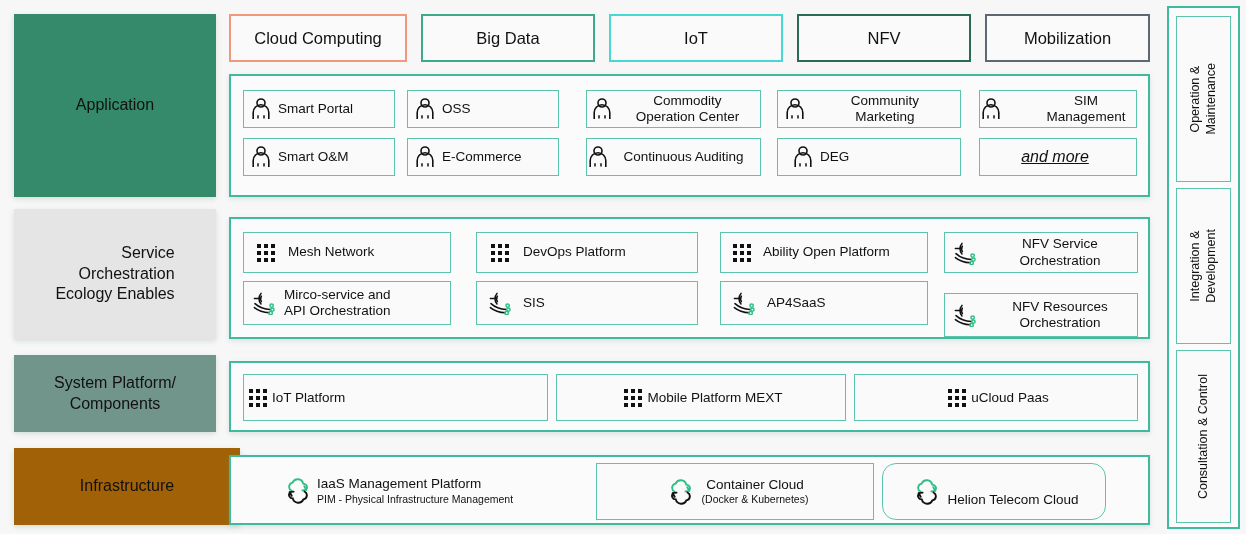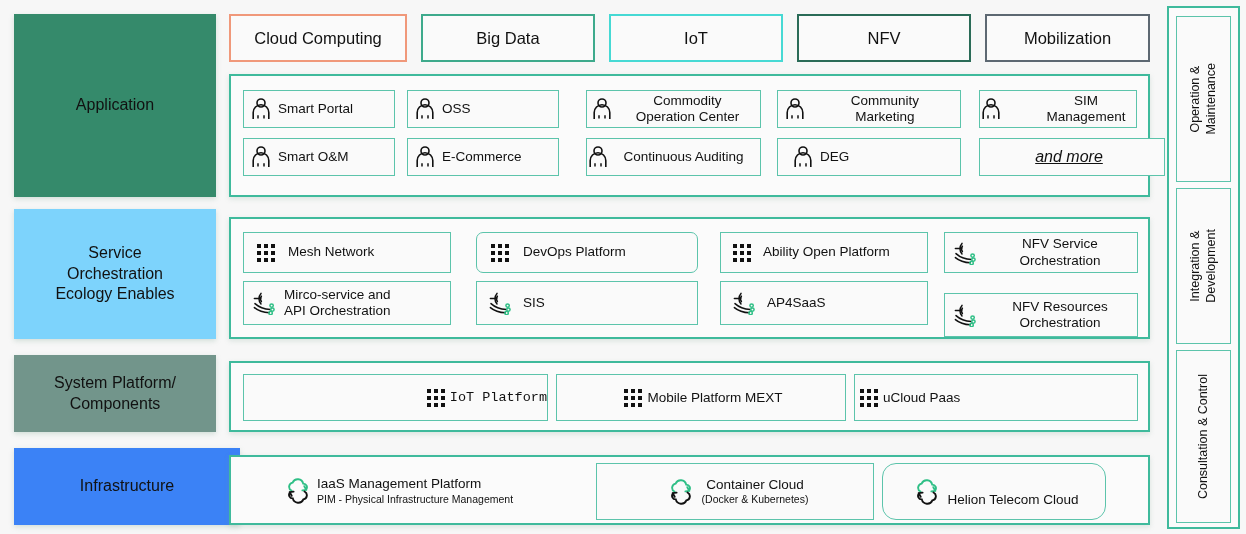--- a/index.html
+++ b/index.html
@@ -23,23 +23,23 @@
   .stage {
     position: absolute;
     display: flex; align-items: center; justify-content: center;
     text-align: center;
     color: #111;
     font-size: 16px;
     line-height: 1.28;
     box-shadow: 0 2px 5px rgba(120,160,140,0.28);
   }
   .stage-app   { left: 14px;  top: 14px;  width: 202px; height: 183px; background: #358a6b; }
-  .stage-svc   { left: 14px;  top: 209px; width: 202px; height: 130px; background: #7dd3fc; }
+  .stage-svc   { left: 14px;  top: 209px; width: 202px; height: 130px; background: #e5e5e5; text-align: right; }
   .stage-sys   { left: 14px;  top: 355px; width: 202px; height: 77px;  background: #72958b; }
-  .stage-infra { left: 14px;  top: 448px; width: 226px; height: 77px;  background: #3b82f6; }
+  .stage-infra { left: 14px;  top: 448px; width: 226px; height: 77px;  background: #a16207; }
 
   
   .pillar {
     position: absolute;
     left: 1167px; top: 6px; width: 73px; height: 523px;
     border: 2px solid #3fba9c;
     background: #fbfbfb;
   }
   .pillar-cell {
     position: absolute;
@@ -256,21 +256,21 @@
       <span class="card-ico" style="width:34px">
         <svg width="20" height="22" viewBox="0 0 20 22">
             <circle cx="10" cy="5" r="4" fill="none" stroke="#111" stroke-width="1.6"></circle>
             <path d="M2.2 21 V14.5 A7.8 7.8 0 0 1 17.8 14.5 V21" fill="none" stroke="#111" stroke-width="1.6"></path>
             <path d="M7 17.2 V20.4 M13 17.2 V20.4" stroke="#111" stroke-width="1.5"></path>
           </svg>
       </span>
       <span class="card-txt left">DEG</span>
     </div>
 
-    <div class="card" style="left:748px; top:62px; width:186px; height:38px;">
+    <div class="card" style="left:748px; top:62px; width:158px; height:38px;">
       <span class="card-txt andmore">and more</span>
     </div>
   </div>
 
   <div class="panel panel-svc">
 
     <div class="card" style="left:12px;  top:13px; width:208px; height:41px;">
       <span class="card-ico" style="width:44px">
         <svg width="20" height="20" viewBox="0 0 20 20">
             <g fill="#111">
@@ -282,21 +282,21 @@
               <rect x="15" y="8" width="4" height="4"></rect>
               <rect x="1" y="15" width="4" height="4"></rect>
               <rect x="8" y="15" width="4" height="4"></rect>
               <rect x="15" y="15" width="4" height="4"></rect>
             </g>
           </svg>
       </span>
       <span class="card-txt left">Mesh Network</span>
     </div>
 
-    <div class="card" style="left:245px; top:13px; width:222px; height:41px;border-radius:7px;">
+    <div class="card" style="left:245px; top:13px; width:222px; height:41px;">
       <span class="card-ico" style="width:46px">
         <svg width="20" height="20" viewBox="0 0 20 20">
             <g fill="#111">
               <rect x="1" y="1" width="4" height="4"></rect>
               <rect x="8" y="1" width="4" height="4"></rect>
               <rect x="15" y="1" width="4" height="4"></rect>
               <rect x="1" y="8" width="4" height="4"></rect>
               <rect x="8" y="8" width="4" height="4"></rect>
               <rect x="15" y="8" width="4" height="4"></rect>
               <rect x="1" y="15" width="4" height="4"></rect>
@@ -426,21 +426,21 @@
             </g>
           </svg>
       </span>
       <span class="card-txt tight">NFV Resources
 Orchestration</span>
     </div>
   </div>
 
   <div class="panel panel-sys">
 
-    <div class="card" style="left:12px;  top:11px; width:305px; height:47px; justify-content:flex-end;font-family:Liberation Mono, monospace;">
+    <div class="card" style="left:12px;  top:11px; width:305px; height:47px; justify-content:flex-start;">
       <span class="card-ico" style="width:28px">
         <svg width="20" height="20" viewBox="0 0 20 20">
             <g fill="#111">
               <rect x="1" y="1" width="4" height="4"></rect>
               <rect x="8" y="1" width="4" height="4"></rect>
               <rect x="15" y="1" width="4" height="4"></rect>
               <rect x="1" y="8" width="4" height="4"></rect>
               <rect x="8" y="8" width="4" height="4"></rect>
               <rect x="15" y="8" width="4" height="4"></rect>
               <rect x="1" y="15" width="4" height="4"></rect>
@@ -464,21 +464,21 @@
               <rect x="15" y="8" width="4" height="4"></rect>
               <rect x="1" y="15" width="4" height="4"></rect>
               <rect x="8" y="15" width="4" height="4"></rect>
               <rect x="15" y="15" width="4" height="4"></rect>
             </g>
           </svg>
       </span>
       <span style="font-size:13.5px">Mobile Platform MEXT</span>
     </div>
 
-    <div class="card" style="left:623px; top:11px; width:284px; height:47px; ">
+    <div class="card" style="left:623px; top:11px; width:284px; height:47px; justify-content:center;">
       <span class="card-ico" style="width:28px">
         <svg width="20" height="20" viewBox="0 0 20 20">
             <g fill="#111">
               <rect x="1" y="1" width="4" height="4"></rect>
               <rect x="8" y="1" width="4" height="4"></rect>
               <rect x="15" y="1" width="4" height="4"></rect>
               <rect x="1" y="8" width="4" height="4"></rect>
               <rect x="8" y="8" width="4" height="4"></rect>
               <rect x="15" y="8" width="4" height="4"></rect>
               <rect x="1" y="15" width="4" height="4"></rect>

